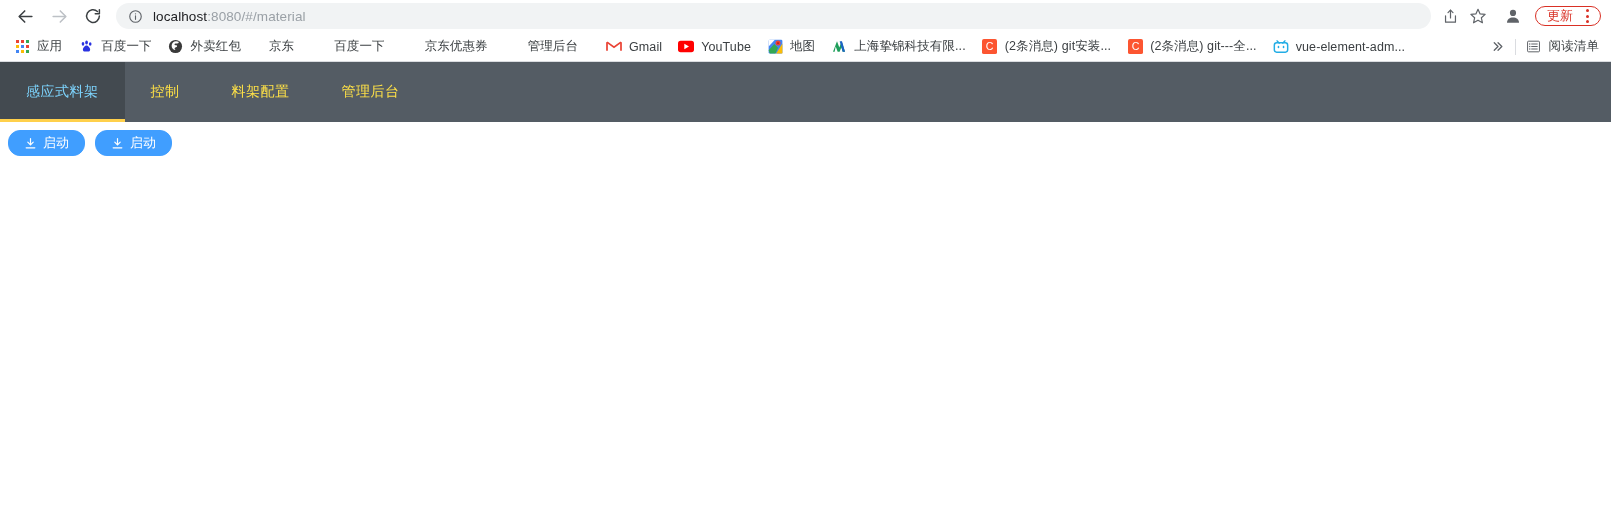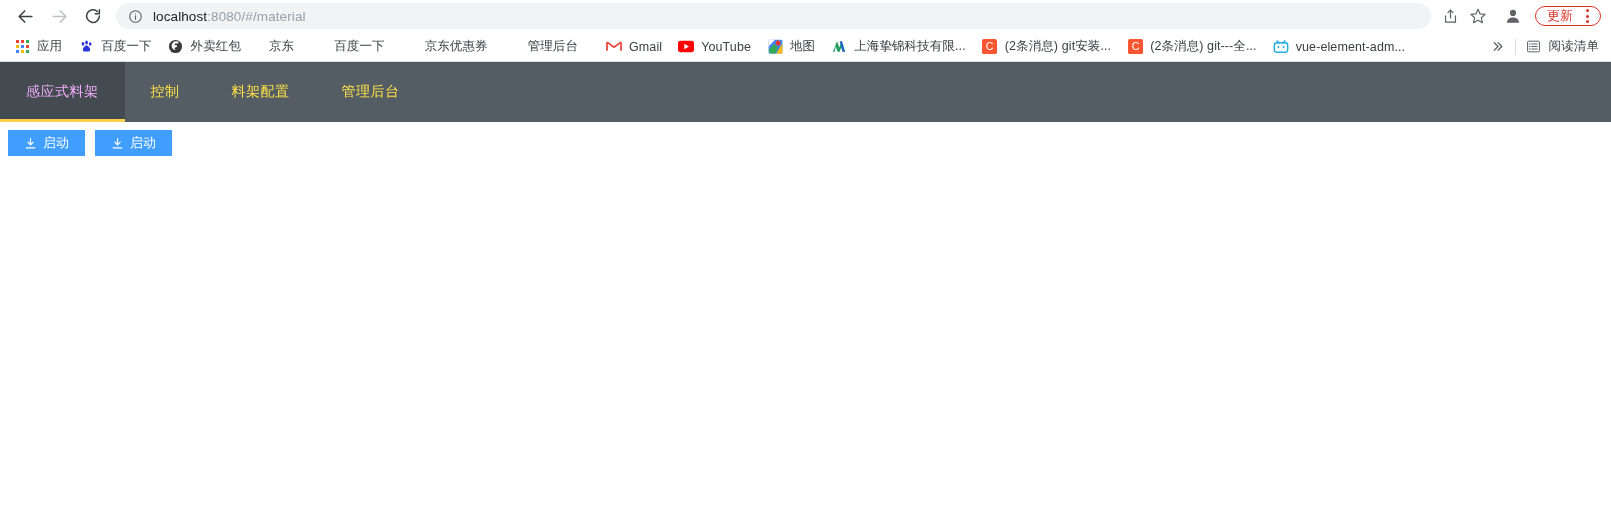--- a/index.html
+++ b/index.html
@@ -176,21 +176,21 @@
     display: flex;
     align-items: center;
     justify-content: center;
     padding: 0 26px;
     font-size: 14px;
     color: #fde047;
     position: relative;
     letter-spacing: 0.5px;
   }
   .nav-item.active {
-    color: #f0abfc;
+    color: #7dd3fc;
     background: #434a50;
   }
   .nav-item.active::after {
     content: "";
     position: absolute;
     left: 0; right: 0; bottom: 0;
     height: 3px;
     background: #ffd04b;
   }
 
@@ -198,21 +198,21 @@
   .btn-row {
     display: flex;
     align-items: center;
     gap: 10px;
     padding: 8px 0 0 8px;
   }
   .el-btn {
     height: 26px;
     background: #409eff;
     border: 1px solid #409eff;
-    border-radius: 0;
+    border-radius: 12px;
     color: #ffffff;
     font-size: 13px;
     display: inline-flex;
     align-items: center;
     justify-content: center;
     gap: 6px;
     padding: 0 15px;
     font-family: "Liberation Sans", sans-serif;
     cursor: pointer;
     white-space: nowrap;

